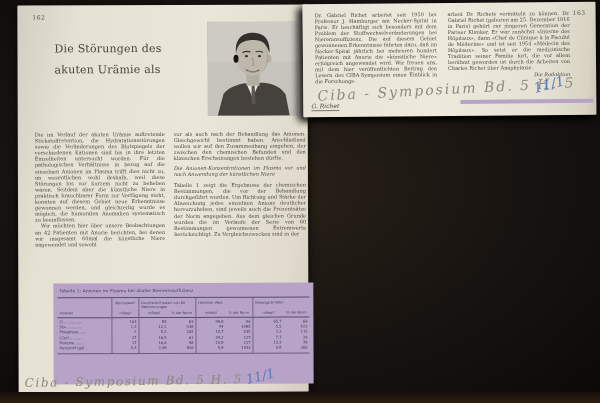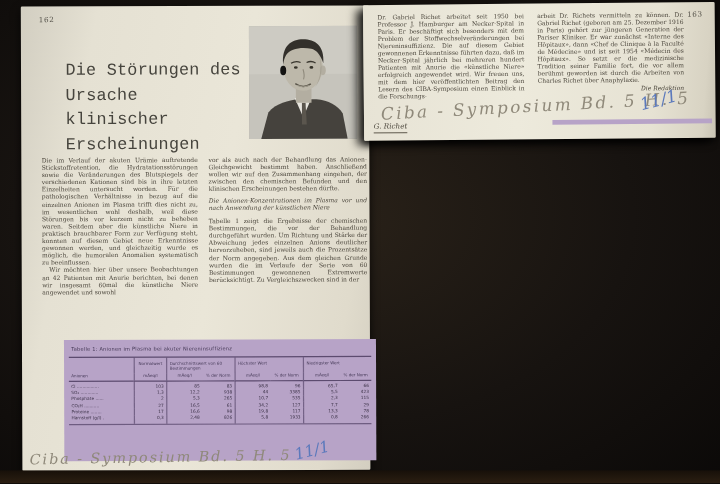--- a/index.html
+++ b/index.html
@@ -9,22 +9,22 @@
     font-family:"DejaVu Serif", serif;}
   #canvas::after{content:"";position:absolute;left:0;bottom:0;width:100%;height:11px;
     background:linear-gradient(180deg,#171009,#2c1f12);}
 
   
   .page-left{position:absolute;left:18px;top:5px;width:290px;height:387px;
     background:linear-gradient(100deg,#d2cec1 0%,#e5e1d3 18%,#eae6d8 55%,#e0dbcc 88%,#d3cec0 100%);
     border-radius:1px;box-shadow:0 3px 8px rgba(0,0,0,.8);transform:rotate(-.2deg);}
   .pg-num{position:absolute;font-size:6px;color:#55524a;letter-spacing:.5px;}
   .pl-num{left:15px;top:8px;}
-  .title-block{position:absolute;left:37px;top:44px;width:150px;
-    font-size:14px;line-height:20.5px;color:#46443d;letter-spacing:.2px;font-family:Liberation Mono, monospace;}
+  .title-block{position:absolute;left:37px;top:34px;width:150px;
+    font-size:11px;line-height:20.5px;color:#46443d;letter-spacing:.2px;}
 
   
   .portrait{position:absolute;left:190px;top:17px;width:90px;height:94px;
     background:#c7c5bd;box-shadow:0 0 0 .5px #b9b6ac inset;}
 
   
   .bodycol{position:absolute;top:126px;width:130px;font-size:5px;line-height:6.1px;
     text-align:justify;color:#4c473d;}
   .col1{left:17px;}
   .col2{left:156px;width:132px;}
@@ -75,21 +75,21 @@
 </head>
 <body>
 
 <div id="canvas">
 
   <div class="page-left">
     <div class="pg-num pl-num">162</div>
 
     <div class="title-block">
       <div>Die Störungen des</div>
-      <div>Ursache klinischer Erscheinungen</div>
+      <div>akuten Urämie als</div>
     </div>
 
     <div class="portrait">
       <svg width="90" height="94" viewBox="0 0 90 94">
         <rect x="0" y="0" width="90" height="94" fill="#c6c4bc"></rect>
         <rect x="0" y="0" width="90" height="40" fill="#cdcbc3"></rect>
 
         <path d="M10,94 L16,72 C22,64 34,62 40,61 L56,61 C66,62 74,66 78,73 L82,94 Z" fill="#45423d"></path>
 
         <path d="M38,60 L45,76 L52,60 Z" fill="#e8e6df"></path>

